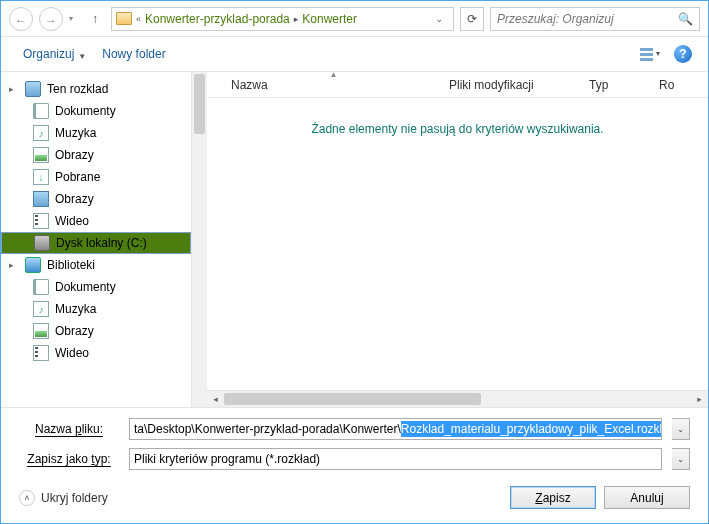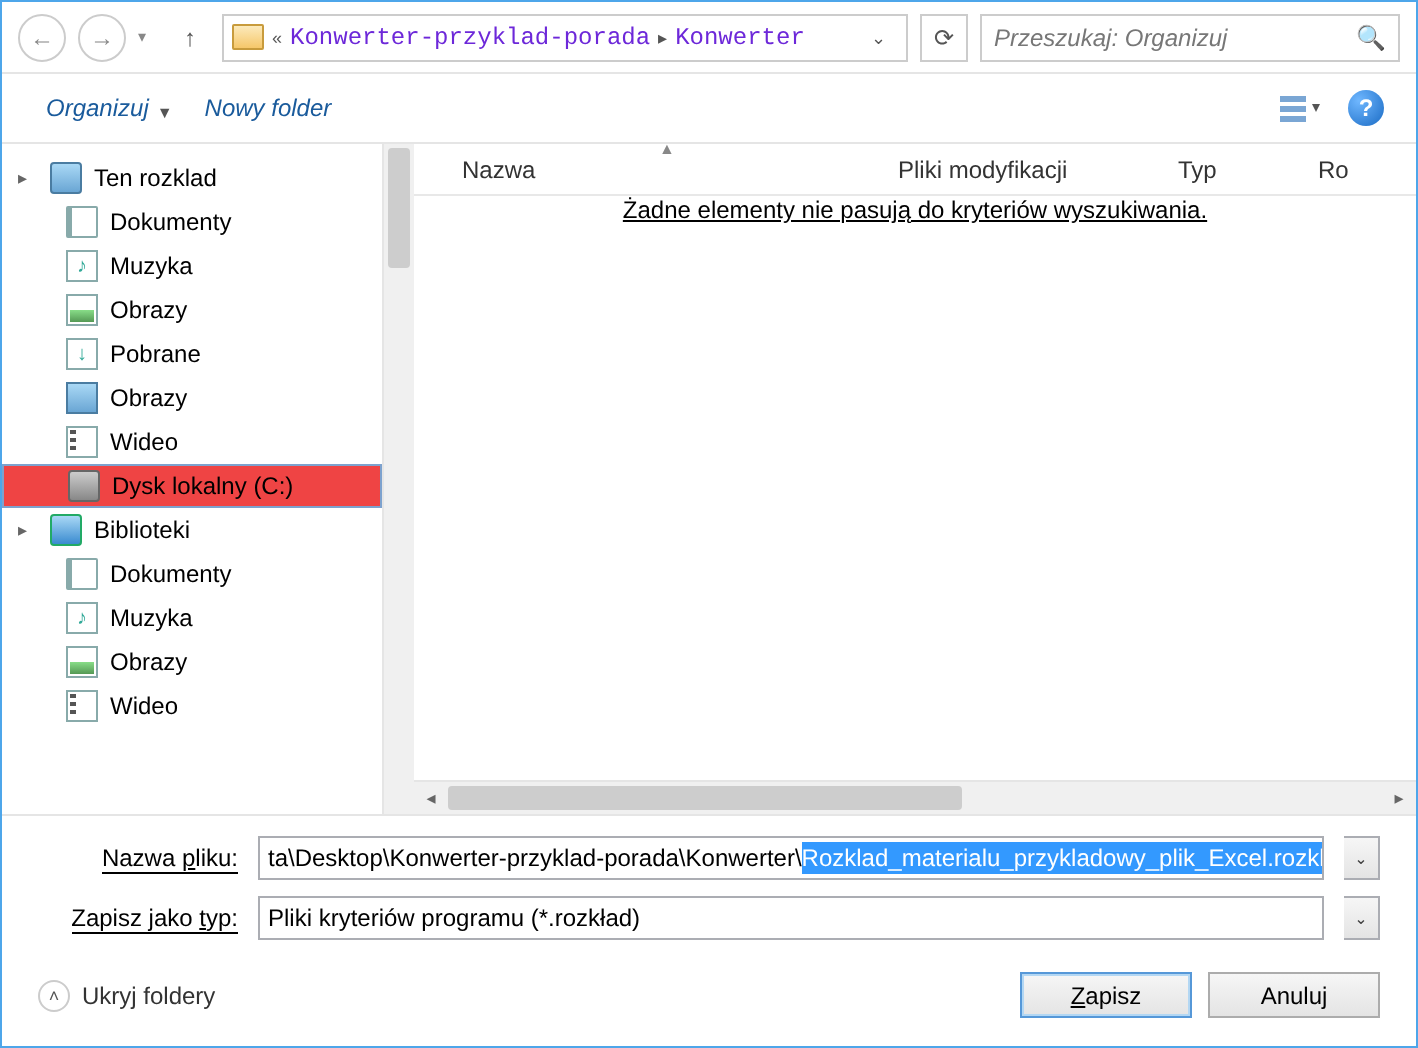--- a/index.html
+++ b/index.html
@@ -8,39 +8,39 @@
   .titlebar { height: 30px; background: linear-gradient(#6badde, #6badde); display: flex; align-items: center; position: relative; color: #000; }
   .titlebar-icon { width: 16px; height: 16px; margin: 0 8px; background: #e8a33d; border: 1px solid #9a6; }
   .titlebar-text { position: absolute; left: 50%; transform: translateX(-50%); font-size: 13px; color: #000; }
   .close-btn { margin-left: auto; width: 45px; height: 22px; background: #c75050; color: #fff; display: flex; align-items: center; justify-content: center; font-size: 13px; margin-right: 0; margin-top: -8px; }
   .navbar { height: 36px; border-bottom: 1px solid #e5e5e5; display: flex; align-items: center; padding: 0 8px; gap: 6px; }
   .nav-arrow { width: 24px; height: 24px; border: 1px solid #ccc; border-radius: 50%; display: flex; align-items: center; justify-content: center; color: #888; font-size: 12px; }
   .nav-up { width: 20px; height: 20px; display: flex; align-items: center; justify-content: center; color: #555; }
   .nav-drop { width: 10px; color: #888; font-size: 8px; }
   .addressbar { flex: 1; height: 24px; border: 1px solid #ccc; display: flex; align-items: center; gap: 4px; padding: 0 4px; background: #fff; }
   .folder-icon { width: 16px; height: 13px; background: linear-gradient(#fceabb, #f6c76a); border: 1px solid #c89b3c; border-radius: 1px; }
-  .addr-seg { color: #6d28d9; font-family: Liberation Mono, monospace; }
+  .addr-seg { color: #4d7c0f; }
   .addr-chev { font-size: 9px; color: #555; }
   .addr-drop { margin-left: auto; padding: 0 6px; color: #555; font-size: 9px; }
   .refresh-btn { width: 24px; height: 24px; border: 1px solid #ccc; display: flex; align-items: center; justify-content: center; color: #555; font-size: 12px; }
   .search-box { width: 210px; height: 24px; border: 1px solid #ccc; display: flex; align-items: center; padding: 0 6px; color: #777; font-style: italic; }
   .search-box .mag { margin-left: auto; font-style: normal; color: #555; }
   .toolbar { height: 34px; display: flex; align-items: center; padding: 0 16px; gap: 4px; border-bottom: 0; }
-  .tool-link { color: #1a5b9c; font-size: 12px; padding: 4px 6px; display: flex; align-items: flex-end; gap: 4px; font-style: italic; }
+  .tool-link { color: #1a5b9c; font-size: 12px; padding: 4px 6px; display: flex; align-items: flex-end; gap: 4px; }
   .tool-right { margin-left: auto; display: flex; align-items: center; gap: 10px; }
   .view-icon { width: 28px; height: 20px; display: flex; align-items: center; justify-content: center; gap: 1px; }
   .help-icon { width: 18px; height: 18px; border-radius: 50%; background: radial-gradient(circle at 30% 30%, #6fb7ff, #1a6bc4); color: #fff; display: flex; align-items: center; justify-content: center; font-size: 12px; font-weight: bold; }
   .body-area { flex: 1; display: flex; border-top: 1px solid #e5e5e5; overflow: hidden; }
   .tree { width: 190px; border-right: none; padding: 6px 0; overflow-y: auto; }
   .tree-scroll-gutter { width: 16px; background: #f0f0f0; border-left: 1px solid #e5e5e5; position: relative; }
   .tree-thumb { position: absolute; left: 2px; right: 2px; top: 2px; height: 60px; background: #cdcdcd; border-radius: 2px; }
   .tree-item { display: flex; align-items: center; gap: 6px; height: 22px; padding-left: 8px; }
   .tree-item.indent { padding-left: 32px; }
   .tree-item.indent2 { padding-left: 32px; }
-  .tree-item.selected { background: #ef4444; border: 1px solid #7da2ce; }
+  .tree-item.selected { background: #4d7c0f; border: 1px solid #7da2ce; }
   .icon { width: 16px; height: 16px; display: inline-block; }
   .icon-computer { background: linear-gradient(#a9d8f5,#6aa6d4); border: 1px solid #4a7ca1; border-radius: 2px; }
   .icon-doc { background: #fff; border: 1px solid #8aa; border-radius: 1px; box-shadow: inset 2px 0 0 #8aa; }
   .icon-music { background: #fff; border: 1px solid #8aa; color:#3a9; display:flex; align-items:center; justify-content:center; font-size:10px; }
   .icon-pic { background: #fff; border: 1px solid #8aa; position: relative; }
   .icon-pic::after { content:""; position:absolute; bottom:1px; left:1px; right:1px; height:6px; background: linear-gradient(#8d8,#595); }
   .icon-download { background:#fff; border:1px solid #8aa; color:#3a9; display:flex; align-items:center; justify-content:center; font-size:10px; }
   .icon-desktop { background: linear-gradient(#a9d8f5,#6aa6d4); border:1px solid #4a7ca1; }
   .icon-video { background:#fff; border:1px solid #8aa; position:relative; }
   .icon-video::before { content:""; position:absolute; top:1px; bottom:1px; left:1px; width:3px; background: repeating-linear-gradient(#555 0 2px,#fff 2px 4px); }
@@ -49,28 +49,28 @@
   .expander { width: 10px; color: #666; font-size: 9px; }
   .list-area { flex: 1; display: flex; flex-direction: column; background: #fff; }
   .columns { display: flex; height: 26px; align-items: center; border-bottom: 1px solid #e8e8e8; }
   .col { padding: 0 12px; color: #333; height: 100%; display: flex; align-items: center; border-right: 1px solid transparent; }
   .col-name { width: 230px; }
   .col-date { width: 140px; }
   .col-type { width: 70px; }
   .col-size { flex: 1; }
   .sort-ind { width: 100%; text-align: center; color: #888; font-size: 8px; position: absolute; top: -2px; }
   .col-name-wrap { position: relative; width: 230px; }
-  .empty-msg { text-align: center; color: #000000; font-size: 12px; text-decoration: underline; }
+  .empty-msg { text-align: center; color: #0f766e; margin-top: 24px; font-size: 12px; }
   .list-hscroll { height: 17px; border-top: 1px solid #e5e5e5; display: flex; align-items: center; background: #f0f0f0; }
   .hscroll-btn { width: 17px; height: 17px; display: flex; align-items: center; justify-content: center; color: #666; font-size: 9px; }
   .hscroll-track { flex: 1; height: 100%; position: relative; }
   .hscroll-thumb { position: absolute; left: 0; top: 2px; bottom: 2px; width: 55%; background: #cdcdcd; border-radius: 2px; }
   .bottom { border-top: 1px solid #e5e5e5; padding: 10px 18px 14px; }
   .field-row { display: flex; align-items: center; margin-bottom: 8px; gap: 10px; }
-  .field-label { width: 100px; text-align: right; color: #000; }
+  .field-label { width: 100px; text-align: center; color: #000; }
   .field-label span { border-bottom: 1px solid #000; }
   .field-input { flex: 1; height: 22px; border: 1px solid #abadb3; background: #fff; position: relative; display: flex; align-items: center; padding: 0 4px; font-size: 12px; overflow: hidden; white-space: nowrap; }
   .field-input.selected-text { background: #fff; }
   .field-input .sel { background: #3399ff; color: #fff; padding: 1px 0; }
   .field-drop { width: 18px; height: 22px; border: 1px solid #abadb3; border-left: none; background: linear-gradient(#f6f6f6,#e4e4e4); display: flex; align-items: center; justify-content: center; font-size: 8px; color: #444; }
   .action-row { display: flex; align-items: center; margin-top: 16px; }
   .hide-folders { display: flex; align-items: center; gap: 6px; color: #333; }
   .hide-chev { width: 16px; height: 16px; border: 1px solid #ccc; border-radius: 50%; display: flex; align-items: center; justify-content: center; font-size: 9px; color: #555; }
   .buttons { margin-left: auto; display: flex; gap: 8px; }
   .btn { width: 86px; height: 23px; border: 1px solid #acacac; background: linear-gradient(#f6f6f6,#e4e4e4); display: flex; align-items: center; justify-content: center; font-size: 12px; }

